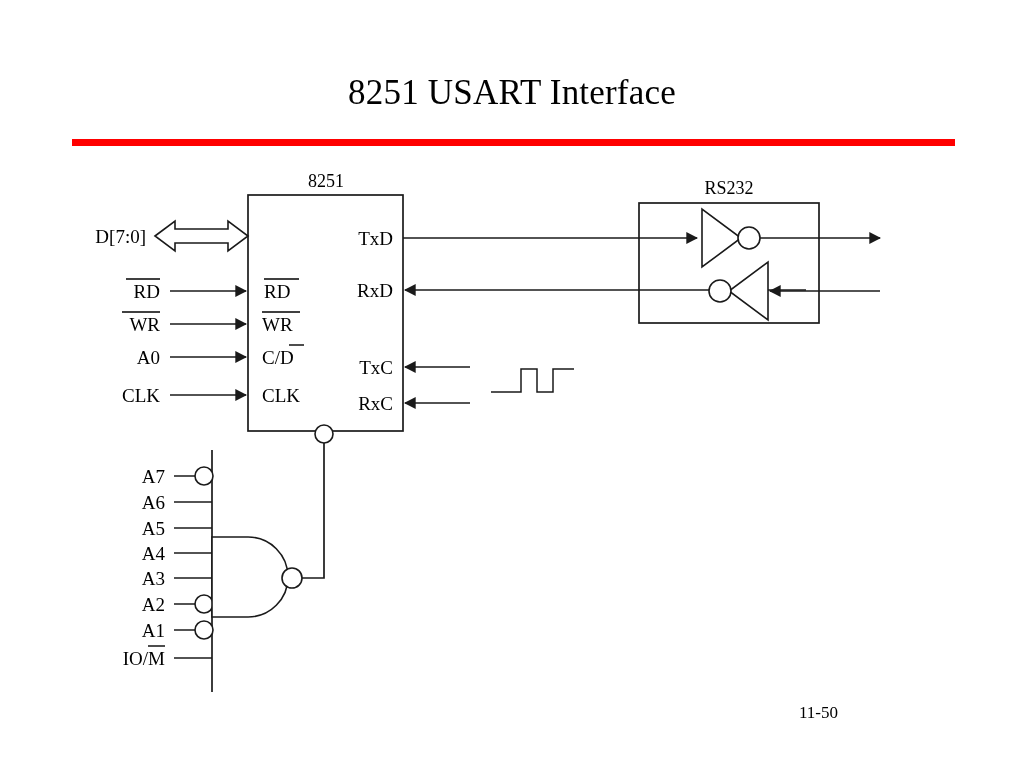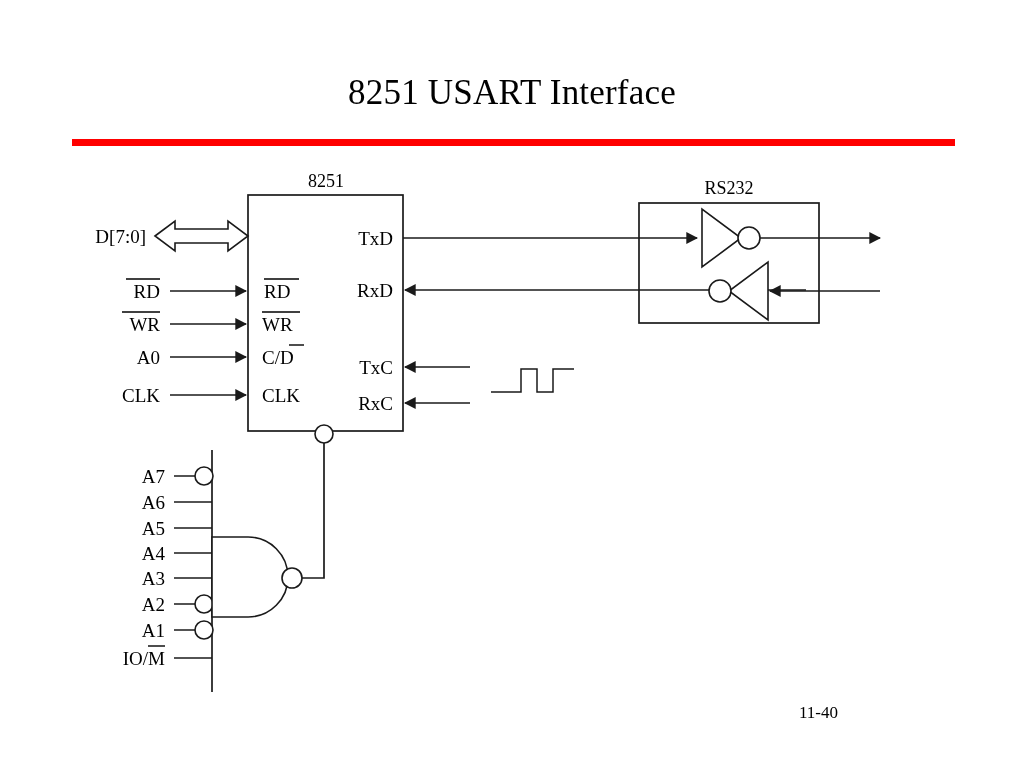--- a/index.html
+++ b/index.html
@@ -265,15 +265,15 @@
       </g>
 
       <g>
         <path class="gate" d="M 212 537 L 248 537 A 40 40 0 0 1 248 617 L 212 617 Z"></path>
         <circle class="bubble" cx="292" cy="578" r="10"></circle>
       </g>
     </g>
 
   </svg>
 
-  <div class="page-number">11-40</div>
+  <div class="page-number">11-50</div>
 
 </div>
 
 </body></html>

